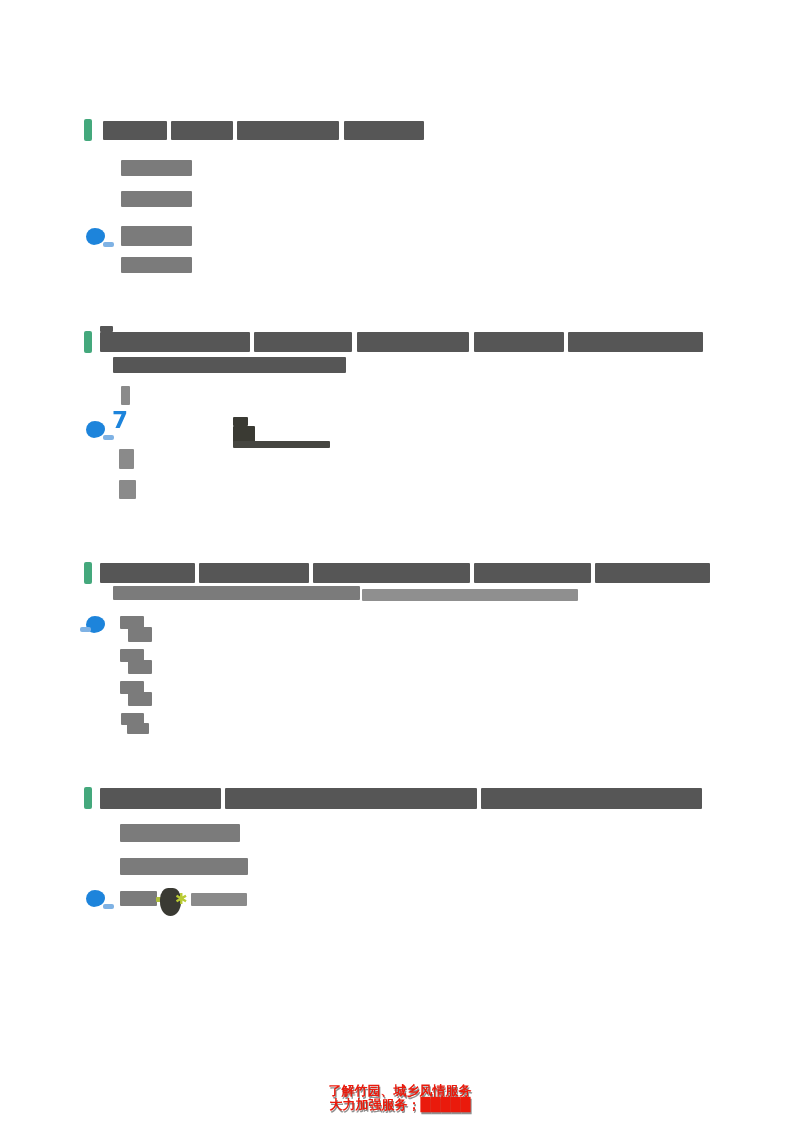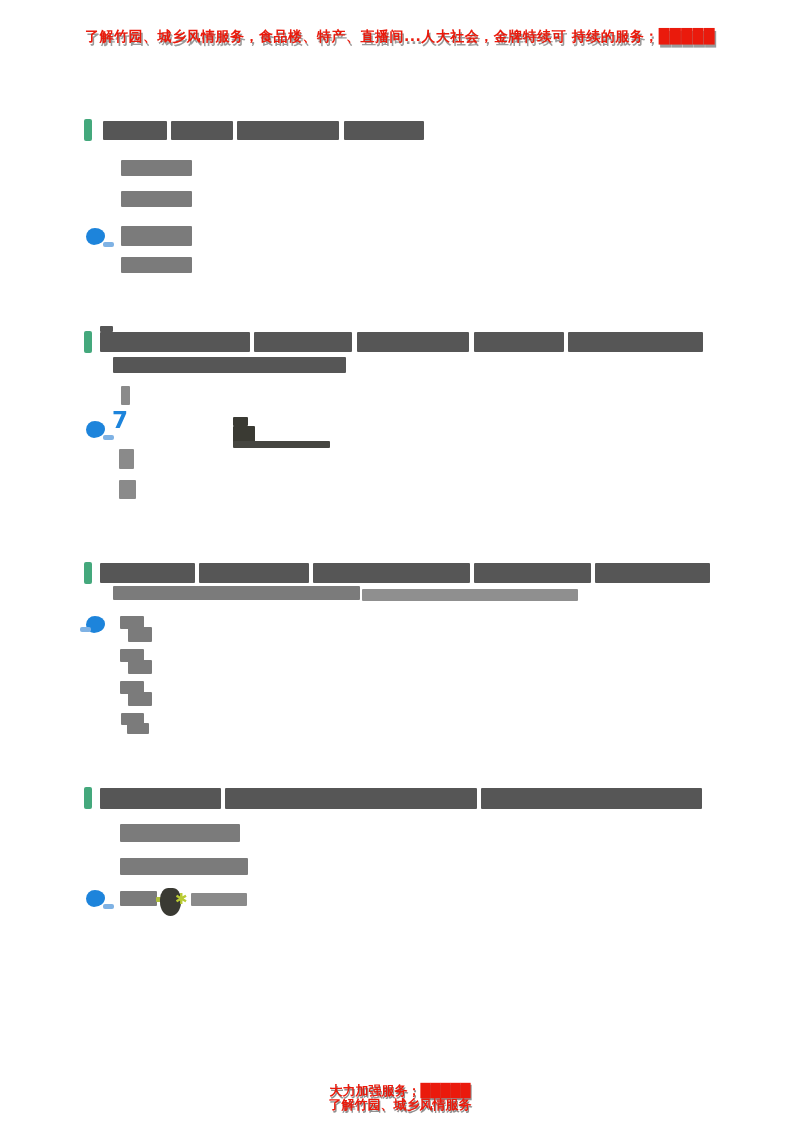--- a/index.html
+++ b/index.html
@@ -24,21 +24,20 @@
   .cicon .tail.right{left:17px;top:14px;}
   .cicon .tail.left{left:-6px;top:11px;}
 
   .glyph{position:absolute;font-weight:bold;line-height:1;
          font-family:"DejaVu Sans",sans-serif;}
 </style>
 </head>
 <body>
 
 <div class="page">
-  <div class="banner">了解竹园、城乡风情服务，食品楼、特产、直播间...人大社会，金牌特续可 持续的服务；█████</div>
   <div id="questions-area" style="position:absolute;left:0;top:0;width:800px;height:1131px;">
       <div class="bar marker" style="left: 84px; top: 119px; width: 8px; height: 22px; background: rgb(68, 168, 124);"></div>
       <div class="bar" style="left: 103px; top: 121px; width: 64px; height: 19px; background: rgb(86, 86, 86);"></div>
       <div class="bar" style="left: 171px; top: 121px; width: 62px; height: 19px; background: rgb(86, 86, 86);"></div>
       <div class="bar" style="left: 237px; top: 121px; width: 102px; height: 19px; background: rgb(86, 86, 86);"></div>
       <div class="bar" style="left: 344px; top: 121px; width: 80px; height: 19px; background: rgb(86, 86, 86);"></div>
       <div class="bar" style="left: 121px; top: 160px; width: 71px; height: 16px; background: rgb(123, 123, 123);"></div>
       <div class="bar" style="left: 121px; top: 191px; width: 71px; height: 16px; background: rgb(123, 123, 123);"></div>
       <div class="bar" style="left: 121px; top: 226px; width: 71px; height: 20px; background: rgb(123, 123, 123);"></div>
       <div class="cicon" style="left: 86px; top: 228px;">
@@ -95,16 +94,16 @@
       <div class="bar" style="left: 156px; top: 897px; width: 10px; height: 5px; background: rgb(174, 191, 58);"></div>
       <div class="bar" style="left: 160px; top: 888px; width: 21px; height: 28px; background: rgb(58, 58, 51); border-radius: 40% 40% 50% 50%;"></div>
       <div class="bar" style="left: 191px; top: 893px; width: 56px; height: 13px; background: rgb(138, 138, 138);"></div>
       <div class="glyph" style="left: 175px; top: 892px; font-size: 15px; color: rgb(185, 203, 51);">✱</div>
       <div class="cicon" style="left: 86px; top: 890px;">
         <div class="blob"></div>
         <div class="tail right"></div>
       </div>
     </div>
   <div class="footer">
+    <div>了解竹园、城乡风情服务</div>
     <div>大力加强服务；█████</div>
-    <div>了解竹园、城乡风情服务</div>
   </div>
 </div>
 
 </body></html>

